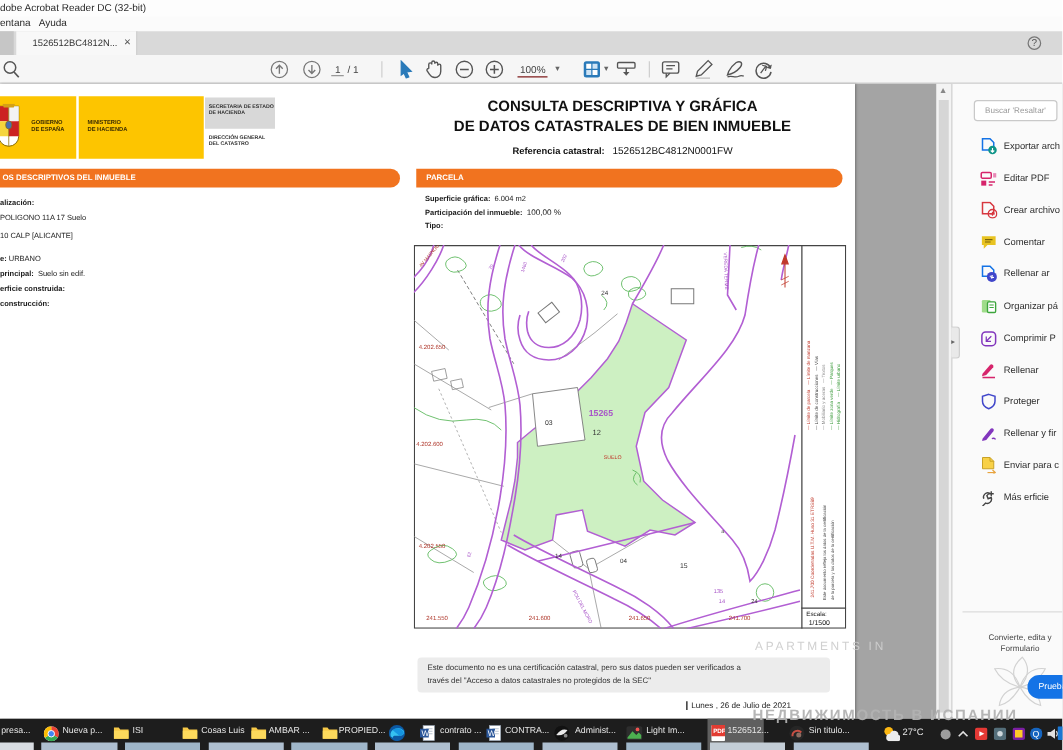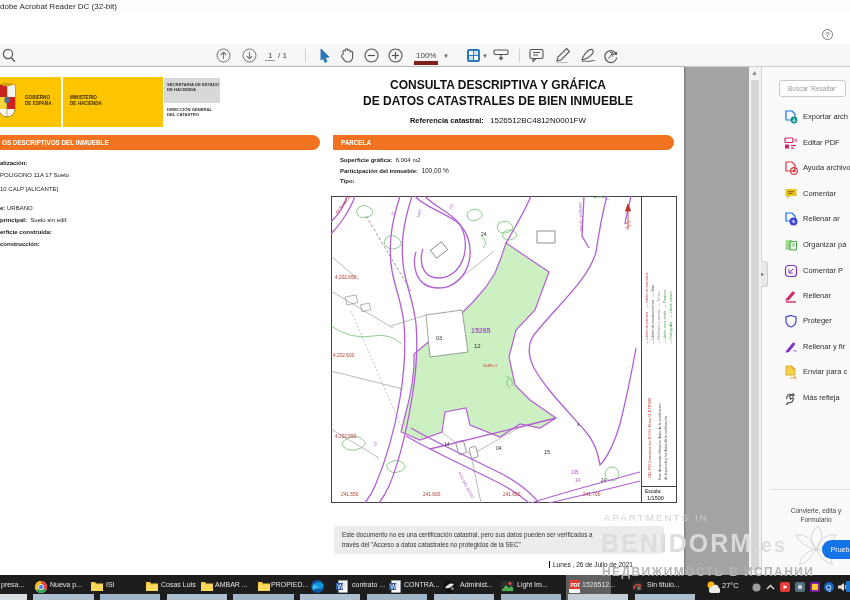--- a/index.html
+++ b/index.html
@@ -51,20 +51,31 @@
 .tklab { position:absolute; top:6px; font-size:7px; color:#e6e6e6; white-space:nowrap; }
 .tkstrip { position:absolute; top:19px; height:6px; }
 </style>
 </head>
 <body>
 <div id="app">
 
 <div class="abs" id="titlebar">
       <span>dobe Acrobat Reader DC (32-bit)</span>
     </div>
+<div class="abs" id="menubar">
+      <span style="left:0">entana</span>
+      <span style="left:31px">Ayuda</span>
+    </div>
+<div class="abs" id="tabbar">
+      <div style="position:absolute;left:0;top:0;width:11px;height:19px;background:#c6c6c6"></div>
+      <div id="tab">
+        <span class="t">1526512BC4812N...</span>
+        <span class="x">✕</span>
+      </div>
+    </div>
 <div id="helpq">?</div>
 
 <div class="abs" id="toolbar">
 <svg class="abs" style="left:2px;top:4px" width="14" height="16" viewBox="0 0 14 16">
         <circle cx="6" cy="6" r="4.6" fill="none" stroke="#555" stroke-width="1.2"></circle>
         <line x1="9.2" y1="9.6" x2="13" y2="13.8" stroke="#555" stroke-width="1.4"></line>
       </svg>
 <svg class="abs" style="left:216px;top:4px" width="15" height="15" viewBox="0 0 15 15">
         <circle cx="7.5" cy="7.5" r="6.5" fill="none" stroke="#777" stroke-width="1"></circle>
         <path d="M7.5 11V4.5M4.8 7L7.5 4.2 10.2 7" fill="none" stroke="#777" stroke-width="1.1"></path>
@@ -84,21 +95,21 @@
       </svg>
 <svg class="abs" style="left:364px;top:4px" width="15" height="15" viewBox="0 0 15 15">
         <circle cx="7.5" cy="7.5" r="6.5" fill="none" stroke="#555" stroke-width="1.1"></circle>
         <line x1="4" y1="7.5" x2="11" y2="7.5" stroke="#555" stroke-width="1.2"></line>
       </svg>
 <svg class="abs" style="left:388px;top:4px" width="15" height="15" viewBox="0 0 15 15">
         <circle cx="7.5" cy="7.5" r="6.5" fill="none" stroke="#555" stroke-width="1.1"></circle>
         <line x1="4" y1="7.5" x2="11" y2="7.5" stroke="#555" stroke-width="1.2"></line>
         <line x1="7.5" y1="4" x2="7.5" y2="11" stroke="#555" stroke-width="1.2"></line>
       </svg>
-<span class="tbtxt" style="left:414px;border-bottom:4px solid #7f1d1d;padding:0 2px 1px 2px">100%</span>
+<span class="tbtxt" style="left:414px;border-bottom:1px solid #7f1d1d;padding:0 2px 1px 2px">100%</span>
 <span class="tbtxt" style="left:443px;font-size:6px;color:#666;top:9px">▼</span>
 <svg class="abs" style="left:466px;top:4px" width="15" height="15" viewBox="0 0 15 15">
         <rect x="1" y="1" width="13" height="13" rx="2" fill="#2a7ab9"></rect>
         <rect x="3" y="3" width="4" height="4" fill="#fff"></rect>
         <rect x="8" y="3" width="4" height="4" fill="#cfe4f5"></rect>
         <rect x="3" y="8" width="4" height="4" fill="#cfe4f5"></rect>
         <rect x="8" y="8" width="4" height="4" fill="#fff"></rect>
       </svg>
 <span class="tbtxt" style="left:482px;font-size:6px;color:#666;top:9px">▼</span>
 <svg class="abs" style="left:493px;top:4px" width="16" height="15" viewBox="0 0 16 15">
@@ -329,21 +340,21 @@
         <rect x="10.5" y="2.5" width="2.5" height="3.5" fill="#e887b5"></rect>
       </svg>
       <span>Editar PDF</span>
     </div>
 <div class="prow" style="top:161px">
       <svg width="14" height="14" viewBox="0 0 14 14">
         <path d="M2 1 h6 l3 3 v6 h-9 Z" fill="none" stroke="#d7373f" stroke-width="1.2"></path>
         <circle cx="10" cy="10" r="3.4" fill="none" stroke="#d7373f" stroke-width="1.1"></circle>
         <path d="M10 8.4 v3.2 M8.4 10 h3.2" stroke="#d7373f" stroke-width="1" fill="none"></path>
       </svg>
-      <span>Ayuda archivo</span>
+      <span>Crear archivo</span>
     </div>
 <div class="prow" style="top:187px">
       <svg width="14" height="14" viewBox="0 0 14 14">
         <path d="M1.5 2 h11 v7 h-6.5 l-3 3 v-3 h-1.5 Z" fill="#e8c321"></path>
         <line x1="4" y1="4.7" x2="10" y2="4.7" stroke="#7a6408" stroke-width="0.9"></line>
         <line x1="4" y1="6.6" x2="8.5" y2="6.6" stroke="#7a6408" stroke-width="0.9"></line>
       </svg>
       <span>Comentar</span>
     </div>
 <div class="prow" style="top:212px">
@@ -362,21 +373,21 @@
         <line x1="7.5" y1="8" x2="11" y2="8" stroke="#3da53d" stroke-width="0.8"></line>
       </svg>
       <span>Organizar pá</span>
     </div>
 <div class="prow" style="top:264px">
       <svg width="14" height="14" viewBox="0 0 14 14">
         <rect x="1.5" y="1.5" width="11" height="11" rx="3" fill="none" stroke="#8236bd" stroke-width="1.2"></rect>
         <path d="M5 9 l4-4 M5 5.2 V9 h3.8" stroke="#8236bd" stroke-width="1" fill="none"></path>
         <path d="M9 5 l.1 0" stroke="#8236bd"></path>
       </svg>
-      <span>Comentar P</span>
+      <span>Comprimir P</span>
     </div>
 <div class="prow" style="top:289px">
       <svg width="14" height="14" viewBox="0 0 14 14">
         <path d="M2 10 L8 3 a1.6 1.6 0 0 1 2.6 1.8 L5 11 l-3.4 .9 Z" fill="#d6246b"></path>
         <line x1="2" y1="13" x2="12" y2="13" stroke="#d6246b" stroke-width="1.4"></line>
       </svg>
       <span>Rellenar</span>
     </div>
 <div class="prow" style="top:314px">
       <svg width="14" height="14" viewBox="0 0 14 14">
@@ -397,38 +408,37 @@
         <path d="M8 1 v3 h3" fill="none" stroke="#c9a227" stroke-width="0.8"></path>
         <path d="M6 13 h6 M10 11 l2.2 2 -2.2 2" stroke="#e8a33d" stroke-width="1" fill="none"></path>
       </svg>
       <span>Enviar para c</span>
     </div>
 <div class="prow" style="top:391px">
       <svg width="14" height="14" viewBox="0 0 14 14">
         <path d="M3 8 a3.5 3.5 0 0 1 4.5 -4.5 L5.5 5.5 6.5 8 9 7 a3.5 3.5 0 0 1 -4.5 4.5 L2 14" stroke="#444" fill="none" stroke-width="1.1"></path>
         <path d="M9 2 v4 M7 4 h4" stroke="#444" stroke-width="1.1"></path>
       </svg>
-      <span>Más refleja</span>
+      <span>Más erficie</span>
     </div>
 
 <div class="abs" style="left:770px;top:489px;width:80px;height:1px;background:#dcdcdc"></div>
 <svg class="abs" style="left:793px;top:522px;z-index:5" width="46" height="48" viewBox="0 0 50 52">
       <g stroke="#d2d2d2" fill="none" stroke-width="1">
         <path d="M25 30 q-12 -14 2 -26 q10 12 -2 26"></path>
         <path d="M25 30 q-16 -4 -22 -16 q16 -2 22 16"></path>
         <path d="M25 30 q16 -4 22 -16 q-16 -2 -22 16"></path>
         <path d="M25 30 q-8 14 -18 16 q2 -14 18 -16"></path>
         <path d="M25 30 q8 14 18 16 q-2 -14 -18 -16"></path>
       </g>
     </svg>
 <div class="abs" style="left:782px;top:506px;width:68px;font-size:6.5px;color:#444;text-align:center;line-height:1.45;z-index:6">Convierte, edita y<br>Formulario</div>
 <div class="abs" style="left:822px;top:540px;width:40px;height:19px;background:#1473e6;border-radius:10px;color:#fff;font-size:7px;text-align:center;line-height:19px;z-index:6">Prueba</div>
 
 <div class="wm" style="left:604px;top:512px;font-size:9.5px;letter-spacing:2.2px;color:rgba(205,205,205,.95)">APARTMENTS IN</div>
-<div class="wm" style="left:601px;top:529px;font-size:25px;color:rgba(220,220,220,.95);font-weight:bold;letter-spacing:2px">BENIDORM<span style="font-size:20px">.es</span></div>
 
 <div class="wm" style="left:602px;top:565px;font-size:12px;font-weight:bold;color:rgba(178,178,178,.95);letter-spacing:1.4px">НЕДВИЖИМОСТЬ В ИСПАНИИ</div>
 
 <div class="abs" id="taskbar">
 <span class="tklab" style="left:1px">presa...</span>
 <svg class="abs" style="left:35px;top:6px" width="12" height="12" viewBox="0 0 12 12">
         <circle cx="6" cy="6" r="6" fill="#fff"></circle>
         <path d="M6 6 L6 0 A6 6 0 0 1 11.2 9 Z" fill="#ea4335"></path>
         <path d="M6 6 L11.2 9 A6 6 0 0 1 1 9.2 Z" fill="#34a853"></path>
         <path d="M6 6 L1 9.2 A6 6 0 0 1 6 0 Z" fill="#fbbc05"></path>

